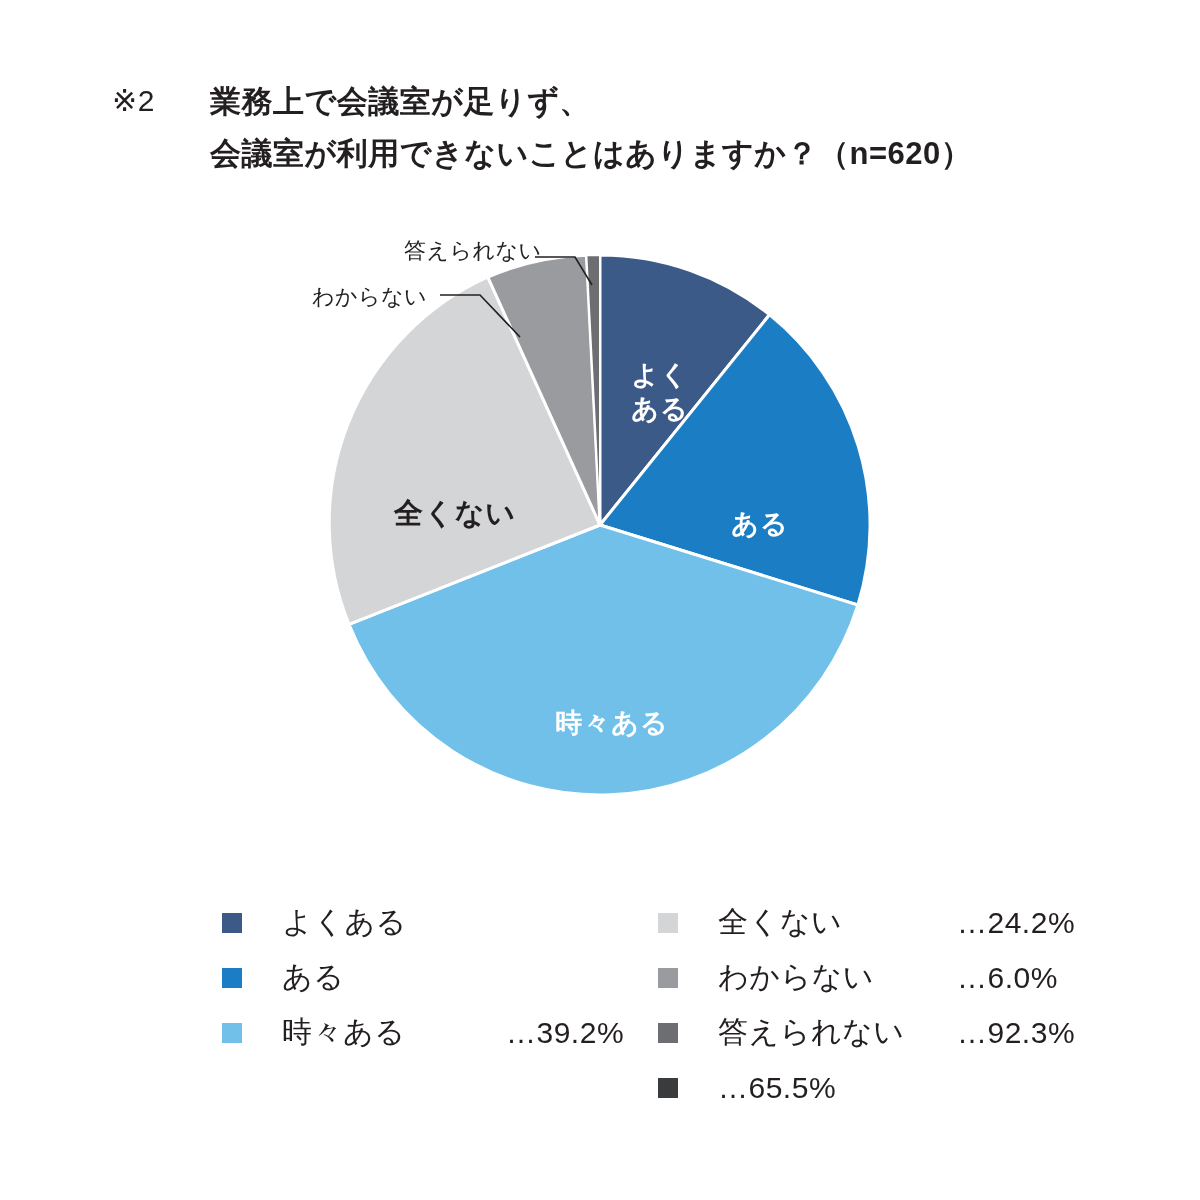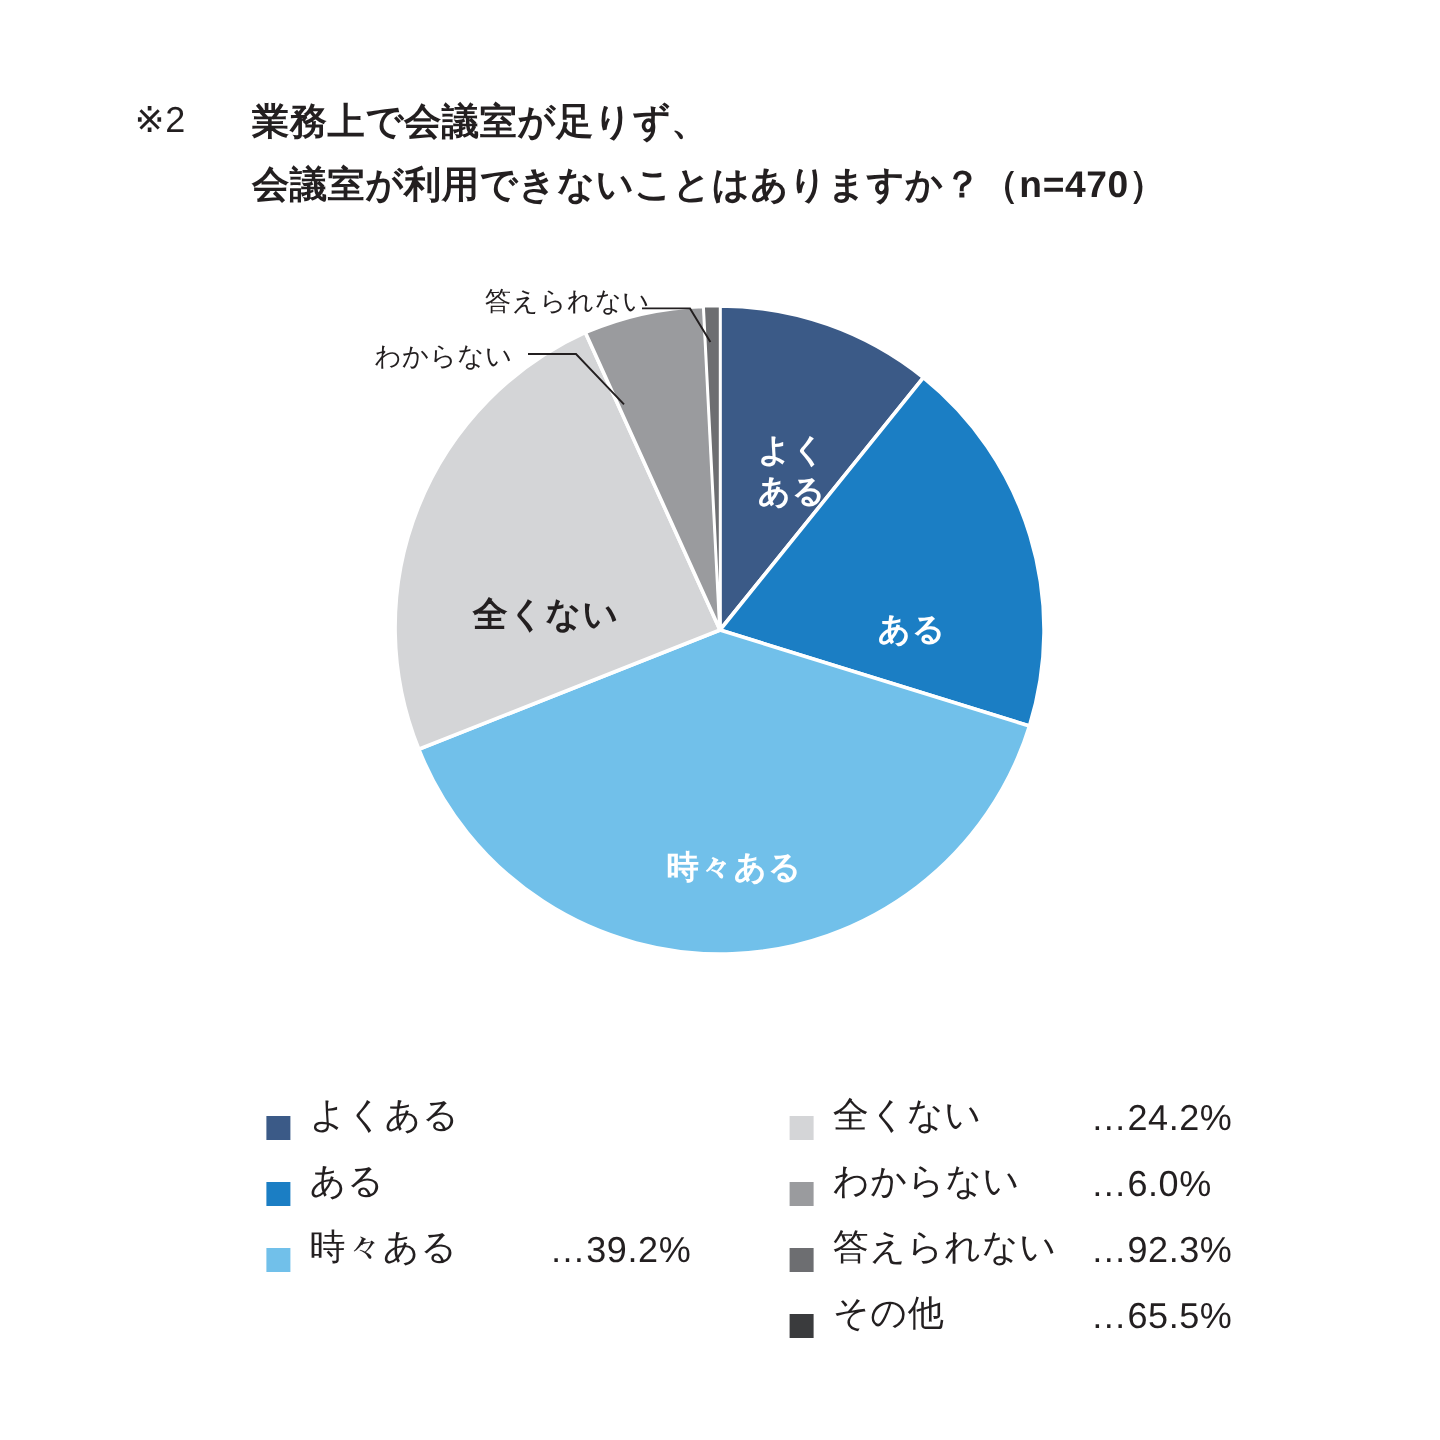--- a/index.html
+++ b/index.html
@@ -88,24 +88,25 @@
     position: absolute;
     left: 222px;
     top: 895px;
     width: 860px;
     display: flex;
   }
   .legend-col { display: flex; flex-direction: column; }
   .legend-col.left { width: 436px; }
   .legend-row {
     display: flex;
-    align-items: flex-end;
+    align-items: center;
     height: 55px;
     font-size: 30px;
     letter-spacing: 0.5px;
+    gap: 24px;
   }
   .swatch {
     width: 20px;
     height: 20px;
     flex: 0 0 20px;
     margin-right: 16px;
   }
   .legend-name {
     flex: 0 0 200px;
   }
@@ -118,21 +119,21 @@
 </head>
 <body>
 
 <div class="title-block">
   <div class="title-line first">
     <span class="title-marker">※2</span>
     <span class="title-text">業務上で会議室が足りず、</span>
   </div>
   <div class="title-line second">
     <span class="title-marker"></span>
-    <span class="title-text">会議室が利用できないことはありますか？（n=470）</span>
+    <span class="title-text">会議室が利用できないことはありますか？（n=620）</span>
   </div>
 </div>
 
 <div class="chart-area">
 
   <svg class="pie-svg" width="660" height="640" viewBox="0 0 660 640">
 
     <g>
 
       <path fill="#3b5a87" stroke="#ffffff" stroke-width="3" d="M330,300 L330,30 A270,270 0 0,1 499.5,89.7 Z"></path>
@@ -194,17 +195,16 @@
       <span class="legend-name">わからない</span>
       <span class="legend-value">…6.0%</span>
     </div>
     <div class="legend-row">
       <span class="swatch" style="background:#6d6e71"></span>
       <span class="legend-name">答えられない</span>
       <span class="legend-value">…92.3%</span>
     </div>
     <div class="legend-row">
       <span class="swatch" style="background:#3a3b3d"></span>
-      <span class="legend-name">その他</span>
       <span class="legend-value">…65.5%</span>
     </div>
   </div>
 </div>
 
 </body></html>

